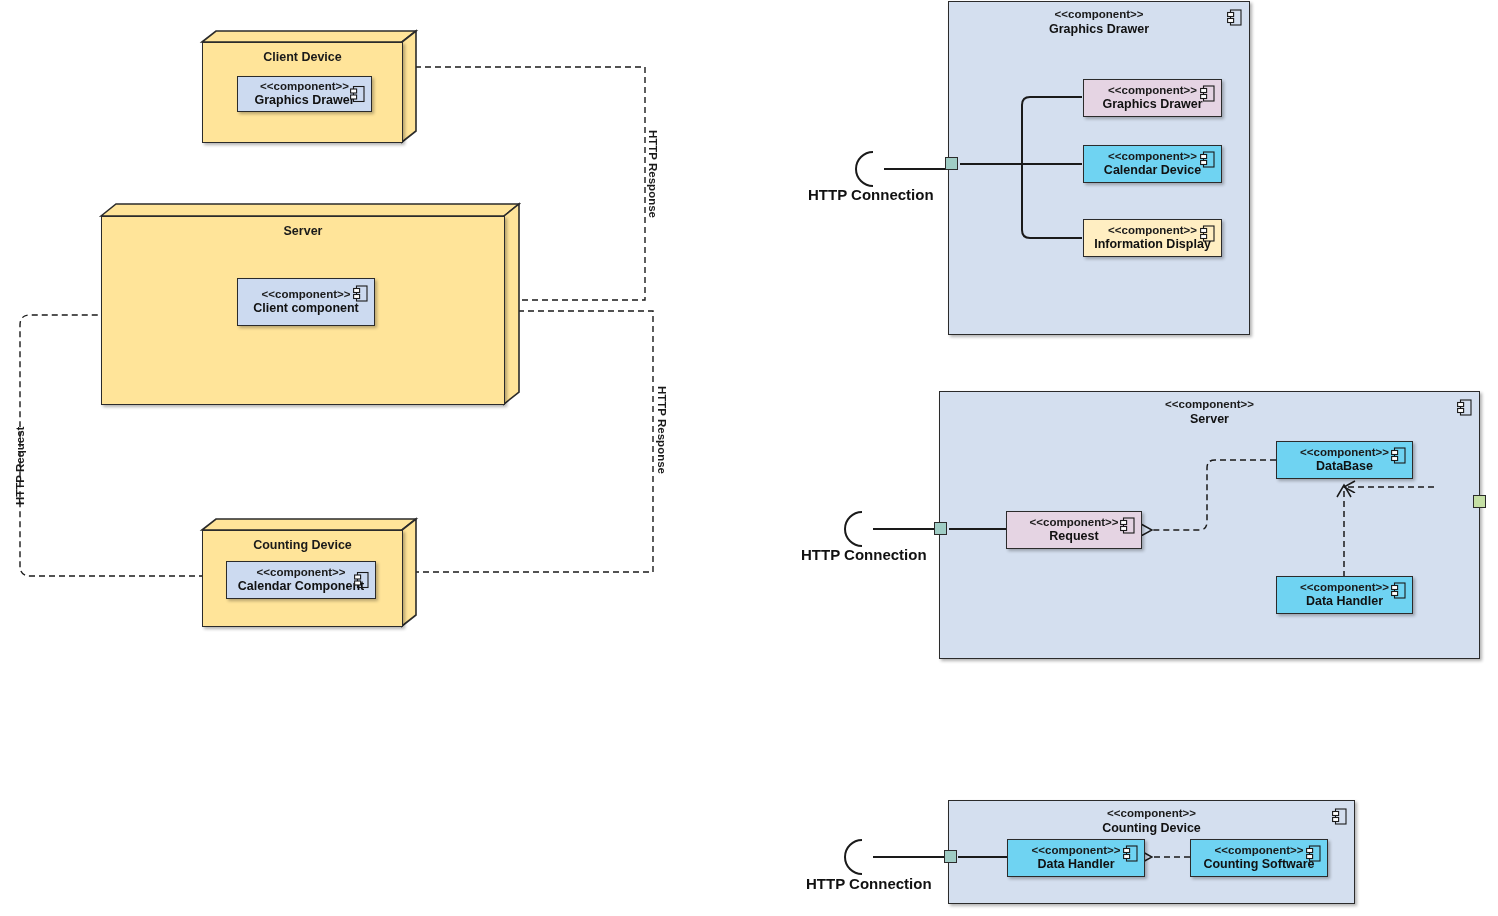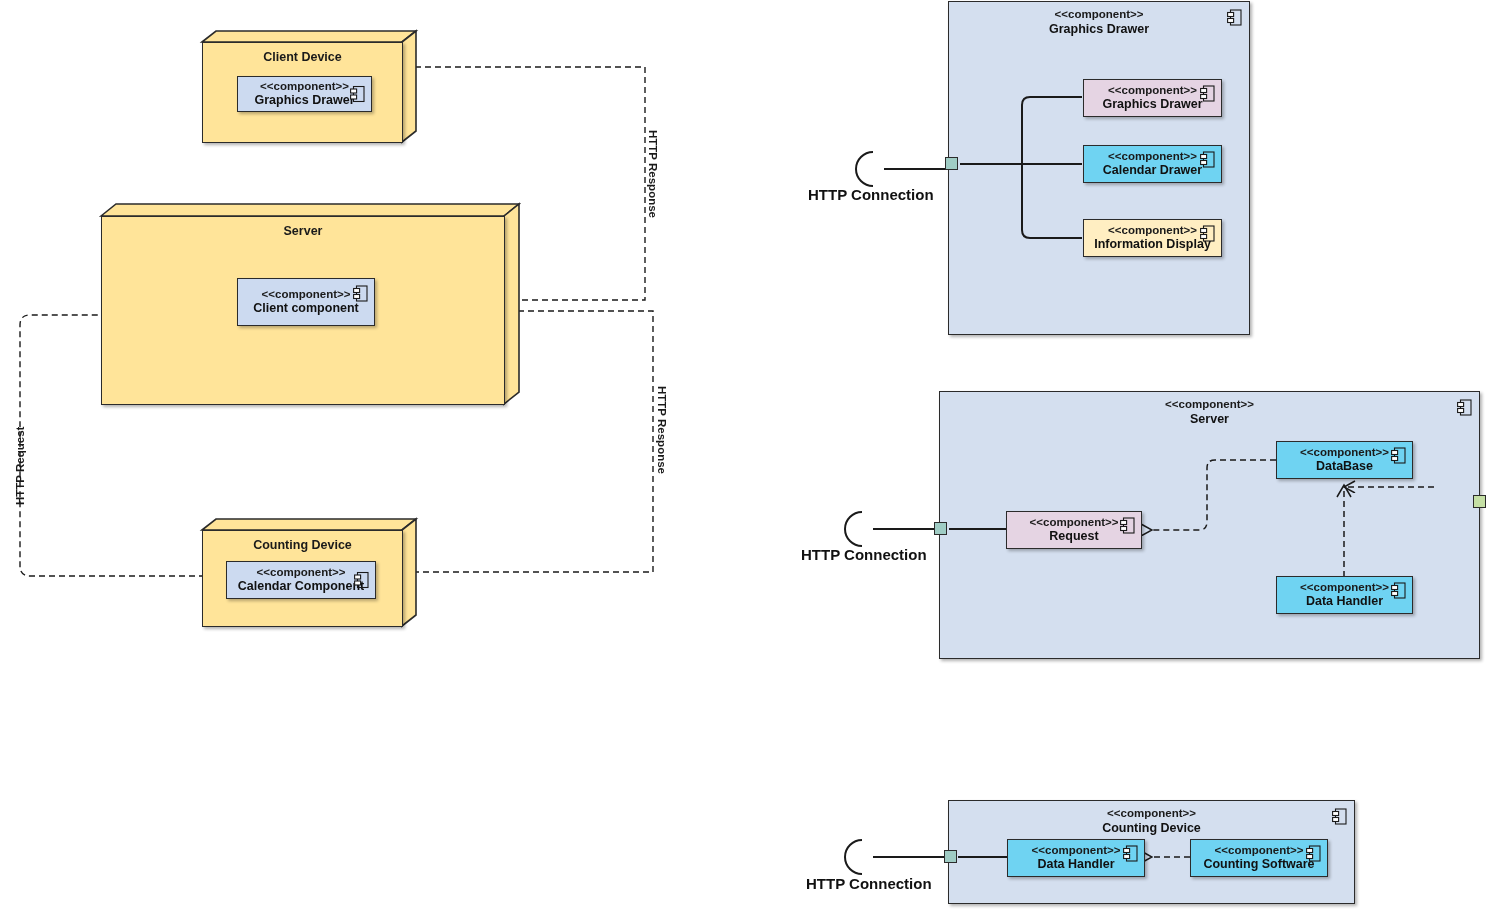--- a/index.html
+++ b/index.html
@@ -279,21 +279,21 @@
     <span class="cname">Graphics Drawer</span>
     <svg class="cicon" viewBox="0 0 15 17" style="right:6px; top:5px; transform:none;">
       <rect x="3.5" y="1" width="10.5" height="15" fill="none" stroke="#1a1a1a" stroke-width="1.1"></rect>
       <rect x="0.6" y="3.5" width="6" height="4" fill="#ffffff" stroke="#1a1a1a" stroke-width="1.1"></rect>
       <rect x="0.6" y="9.5" width="6" height="4" fill="#ffffff" stroke="#1a1a1a" stroke-width="1.1"></rect>
     </svg>
   </div>
 
   <div class="cbox fill-cyan" style="left:1083px; top:145px; width:139px; height:38px;">
     <span class="stereo">&lt;&lt;component&gt;&gt;</span>
-    <span class="cname">Calendar Drawer</span>
+    <span class="cname">Calendar Device</span>
     <svg class="cicon" viewBox="0 0 15 17" style="right:6px; top:5px; transform:none;">
       <rect x="3.5" y="1" width="10.5" height="15" fill="none" stroke="#1a1a1a" stroke-width="1.1"></rect>
       <rect x="0.6" y="3.5" width="6" height="4" fill="#ffffff" stroke="#1a1a1a" stroke-width="1.1"></rect>
       <rect x="0.6" y="9.5" width="6" height="4" fill="#ffffff" stroke="#1a1a1a" stroke-width="1.1"></rect>
     </svg>
   </div>
 
   <div class="cbox fill-yellow" style="left:1083px; top:219px; width:139px; height:38px;">
     <span class="stereo">&lt;&lt;component&gt;&gt;</span>
     <span class="cname">Information Display</span>

